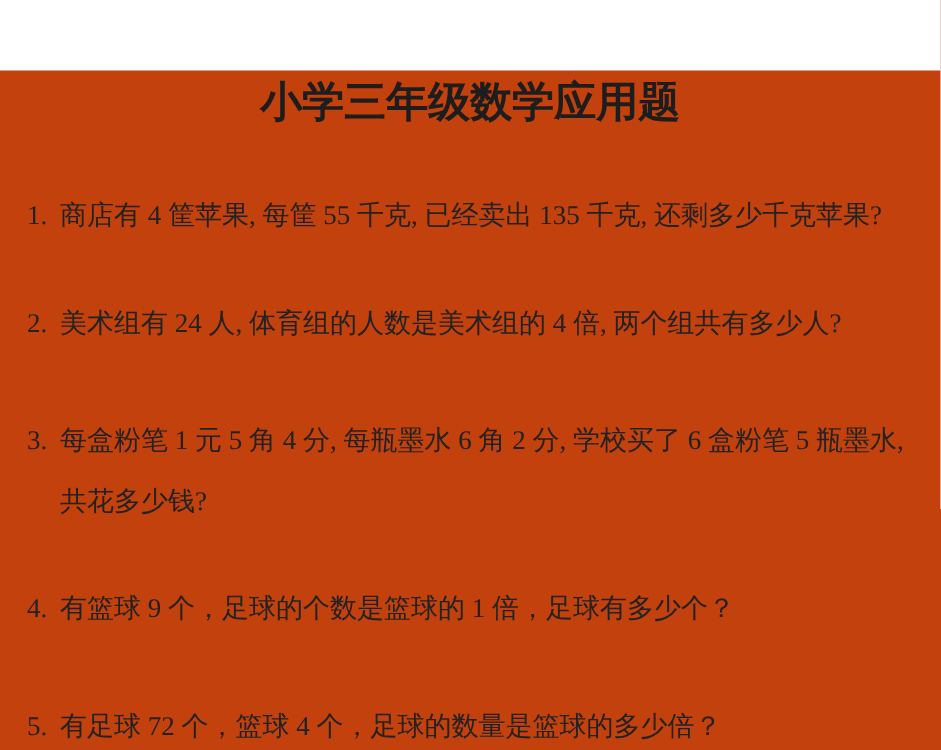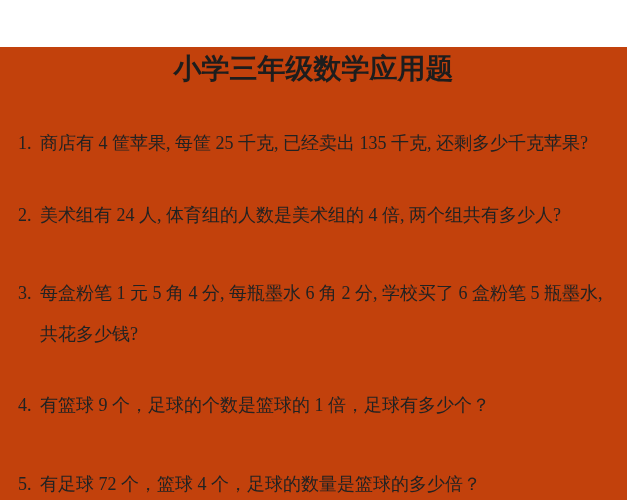--- a/index.html
+++ b/index.html
@@ -70,21 +70,21 @@
 </style>
 </head>
 <body>
 
 <div class="page">
 
   <h1 class="title">小学三年级数学应用题</h1>
 
   <div class="question q1">
     <span class="qnum">1.</span>
-    <span class="qtext">商店有 4 筐苹果, 每筐 25 千克, 已经卖出 135 千克, 还剩多少千克苹果?</span>
+    <span class="qtext">商店有 4 筐苹果, 每筐 55 千克, 已经卖出 135 千克, 还剩多少千克苹果?</span>
   </div>
 
   <div class="question q2">
     <span class="qnum">2.</span>
     <span class="qtext">美术组有 24 人, 体育组的人数是美术组的 4 倍, 两个组共有多少人?</span>
   </div>
 
   <div class="question q3">
     <span class="qnum">3.</span>
     <span class="qtext">每盒粉笔 1 元 5 角 4 分, 每瓶墨水 6 角 2 分, 学校买了 6 盒粉笔 5 瓶墨水,

